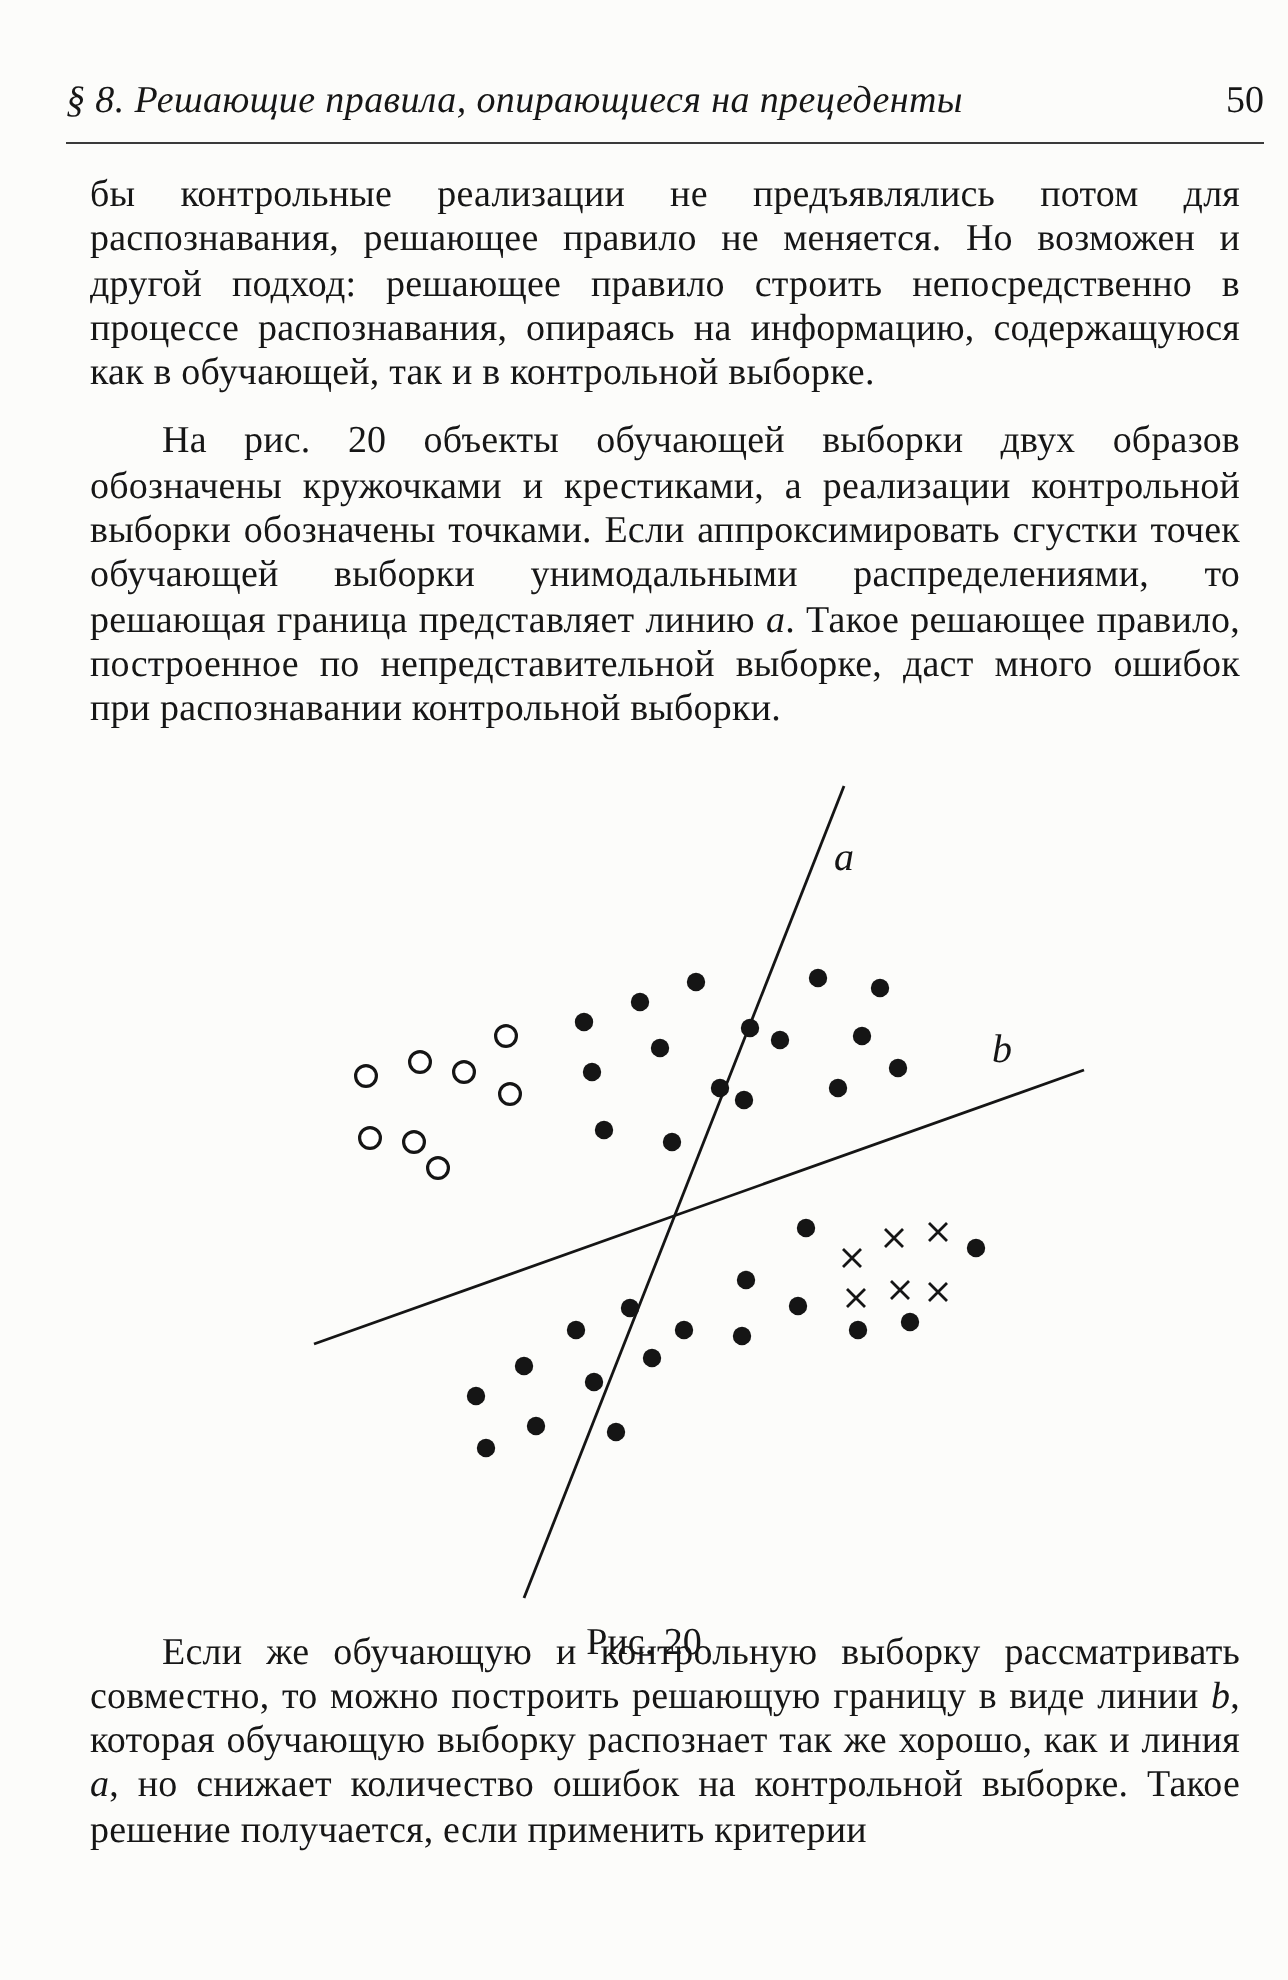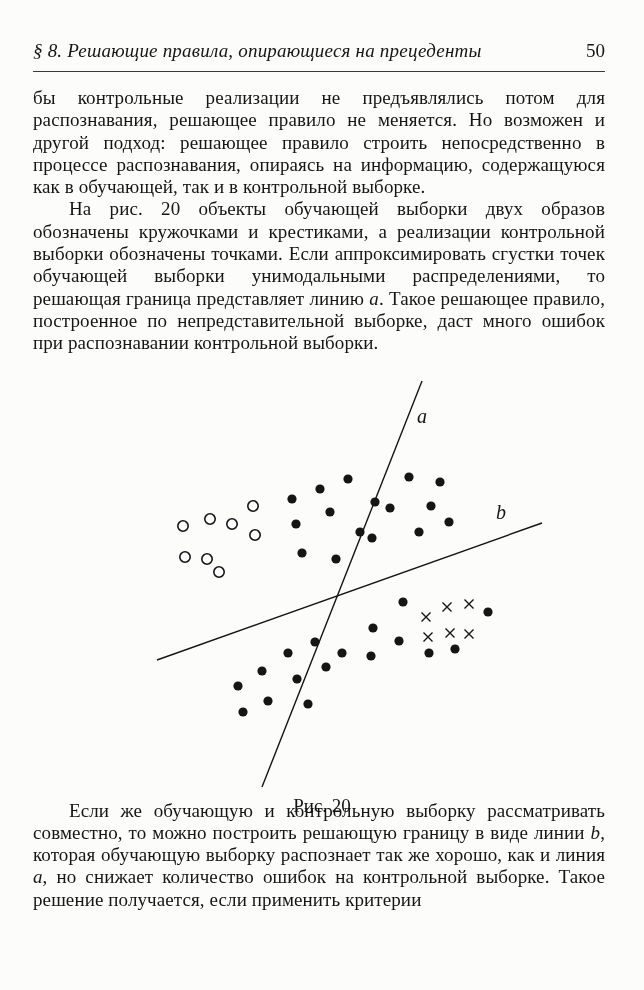--- a/index.html
+++ b/index.html
@@ -5,38 +5,38 @@
   html, body { margin: 0; padding: 0; }
   body {
     width: 644px;
     height: 990px;
     overflow: hidden;
     background: #fcfcfa;
     color: #161616;
     font-family: "Liberation Serif", "DejaVu Serif", serif;
   }
   .page { padding-top: 40px; }
-  .text-col { padding: 0 39px 0 33px; }
+  .text-col { padding: 0 12px 0 33px; }
 
   .running-header {
     display: flex;
     justify-content: space-between;
     align-items: baseline;
     font-size: 19px;
     border-bottom: 1px solid #3a3a3a;
     padding-bottom: 9px;
   }
   .hdr-title { font-style: italic; letter-spacing: 0.2px; }
   .hdr-num { font-style: normal; }
 
   .par {
     font-size: 19px;
     line-height: 22.3px;
     text-align: justify;
-    margin: 0;
+    margin: 12px;
     letter-spacing: 0.1px;
   }
   .par.first { margin-top: 15px; }
   .par .it { font-style: italic; }
   .indent { text-indent: 36px; }
 
   .figure { display: block; margin-top: 22px; }
   .figure text {
     font-family: "Liberation Serif", "DejaVu Serif", serif;
     font-style: italic;

